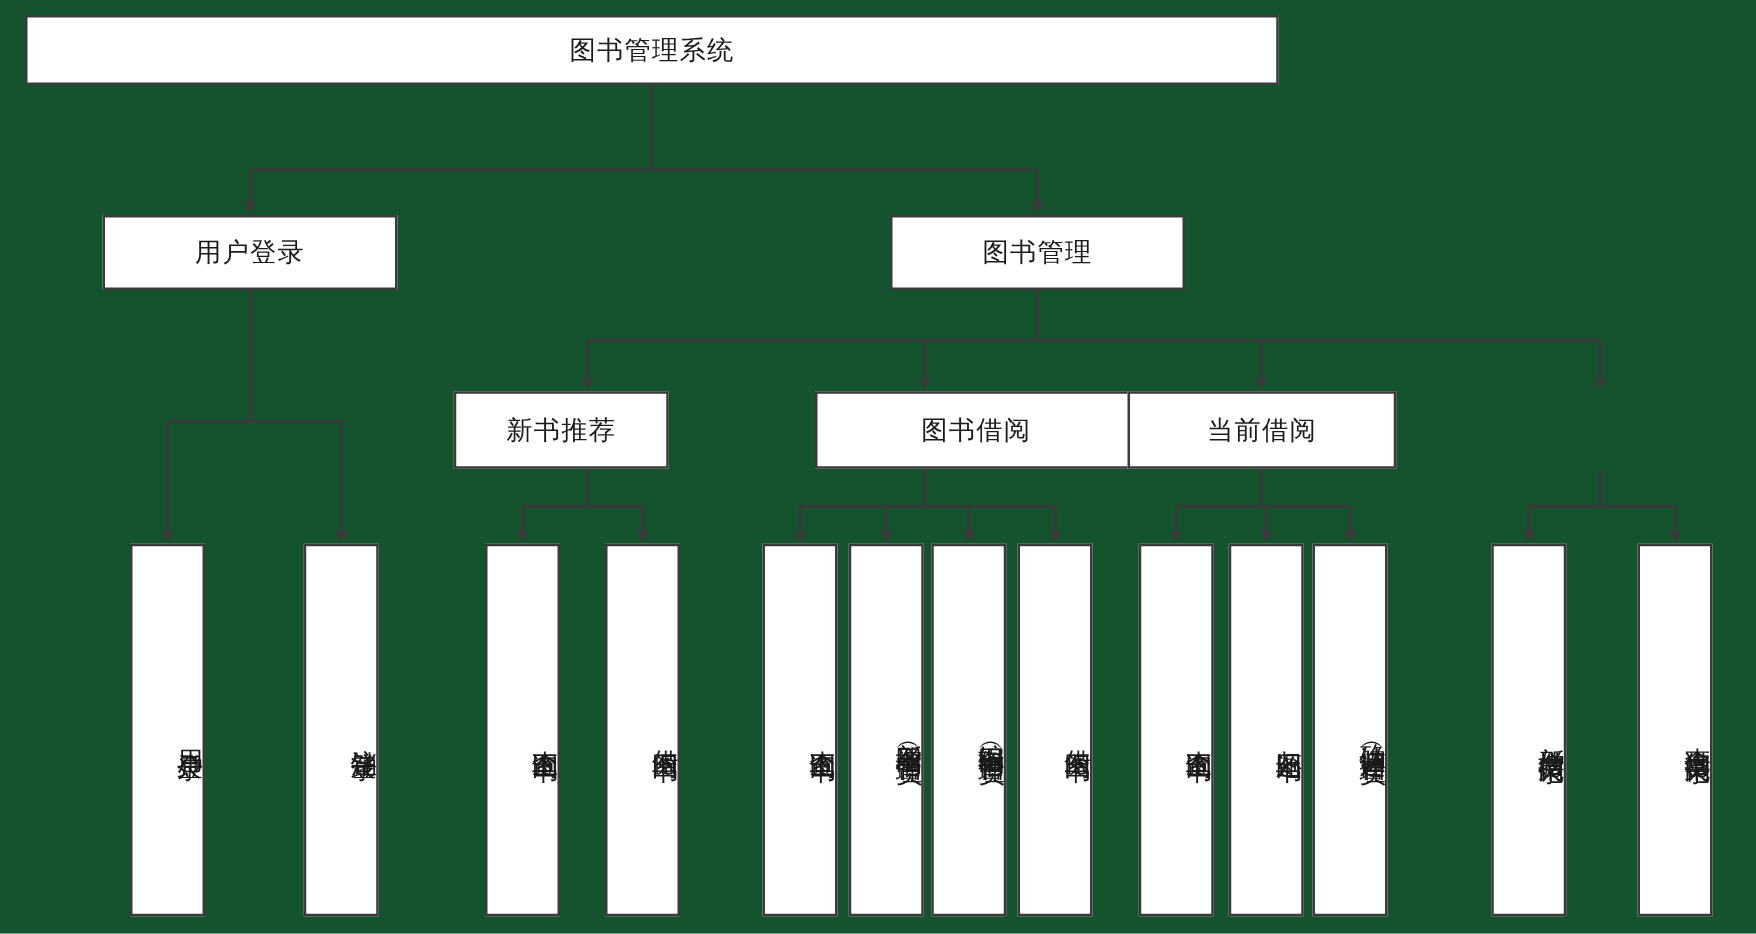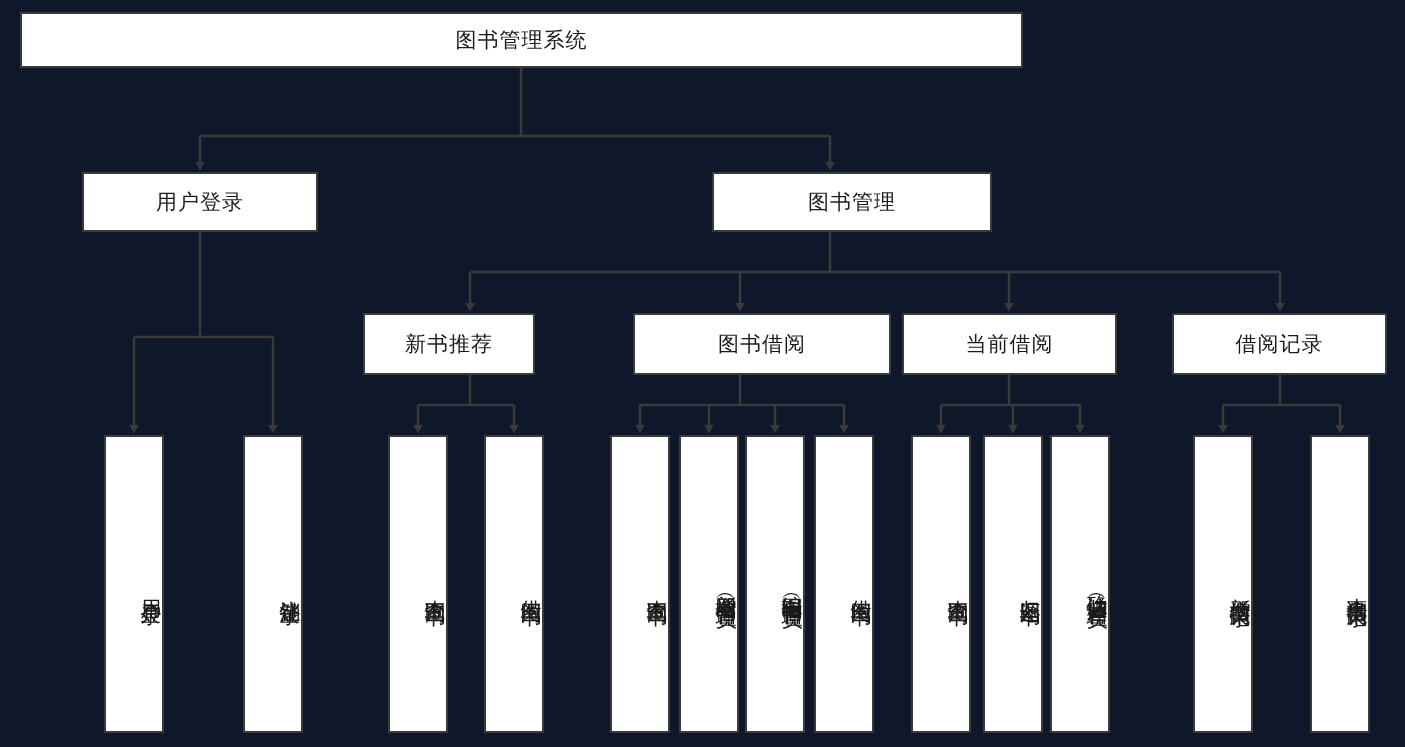--- a/index.html
+++ b/index.html
@@ -8,21 +8,21 @@
     padding: 0;
     background: #ffffff;
   }
   body {
     font-family: "Liberation Sans", "DejaVu Sans", sans-serif;
   }
   #canvas {
     position: relative;
     width: 1405px;
     height: 747px;
-    background: #0f172a;
+    background: #14532d;
     overflow: hidden;
   }
   #edges {
     position: absolute;
     left: 0;
     top: 0;
     width: 1405px;
     height: 747px;
     pointer-events: none;
   }
@@ -116,26 +116,25 @@
       <path d="M1280,375 L1280,405"></path>
       <path d="M1223,405 L1340,405"></path>
       <path d="M1223,405 L1223,425" marker-end="url(#arrow)"></path>
       <path d="M1340,405 L1340,425" marker-end="url(#arrow)"></path>
     </g>
   </svg>
 
   <div class="node horiz" id="node-root" style="left: 20px; top: 12px; width: 1003px; height: 56px;">图书管理系统</div>
 
   <div class="node horiz" id="node-user-login" style="left: 82px; top: 172px; width: 236px; height: 60px;">用户登录</div>
-  <div class="node horiz" id="node-book-manage" style="left: 712px; top: 172px; width: 280px; height: 60px;">图书管理</div>
+  <div class="node horiz" id="node-book-manage" style="left: 712px; top: 172px; width: 236px; height: 60px;">图书管理</div>
 
   <div class="node horiz" id="node-new-book-recommend" style="left: 363px; top: 313px; width: 172px; height: 62px;">新书推荐</div>
-  <div class="node horiz" id="node-book-borrow" style="left: 633px; top: 313px; width: 258px; height: 62px;">图书借阅</div>
+  <div class="node horiz" id="node-book-borrow" style="left: 652px; top: 313px; width: 258px; height: 62px;">图书借阅</div>
   <div class="node horiz" id="node-current-borrow" style="left: 902px; top: 313px; width: 215px; height: 62px; font-family: Liberation Serif, serif;">当前借阅</div>
-  <div class="node horiz" id="node-borrow-record" style="left: 1172px; top: 313px; width: 215px; height: 62px;">借阅记录</div>
 
   <div id="leaf-host">
       <div class="node vert" style="left: 104px; top: 435px; width: 60px; height: 298px;">
         <span>用户登录</span>
       </div>
       <div class="node vert" style="left: 243px; top: 435px; width: 60px; height: 298px;">
         <span>注销登录</span>
       </div>
       <div class="node vert" style="left: 388px; top: 435px; width: 60px; height: 298px;">
         <span>查询图书</span>

